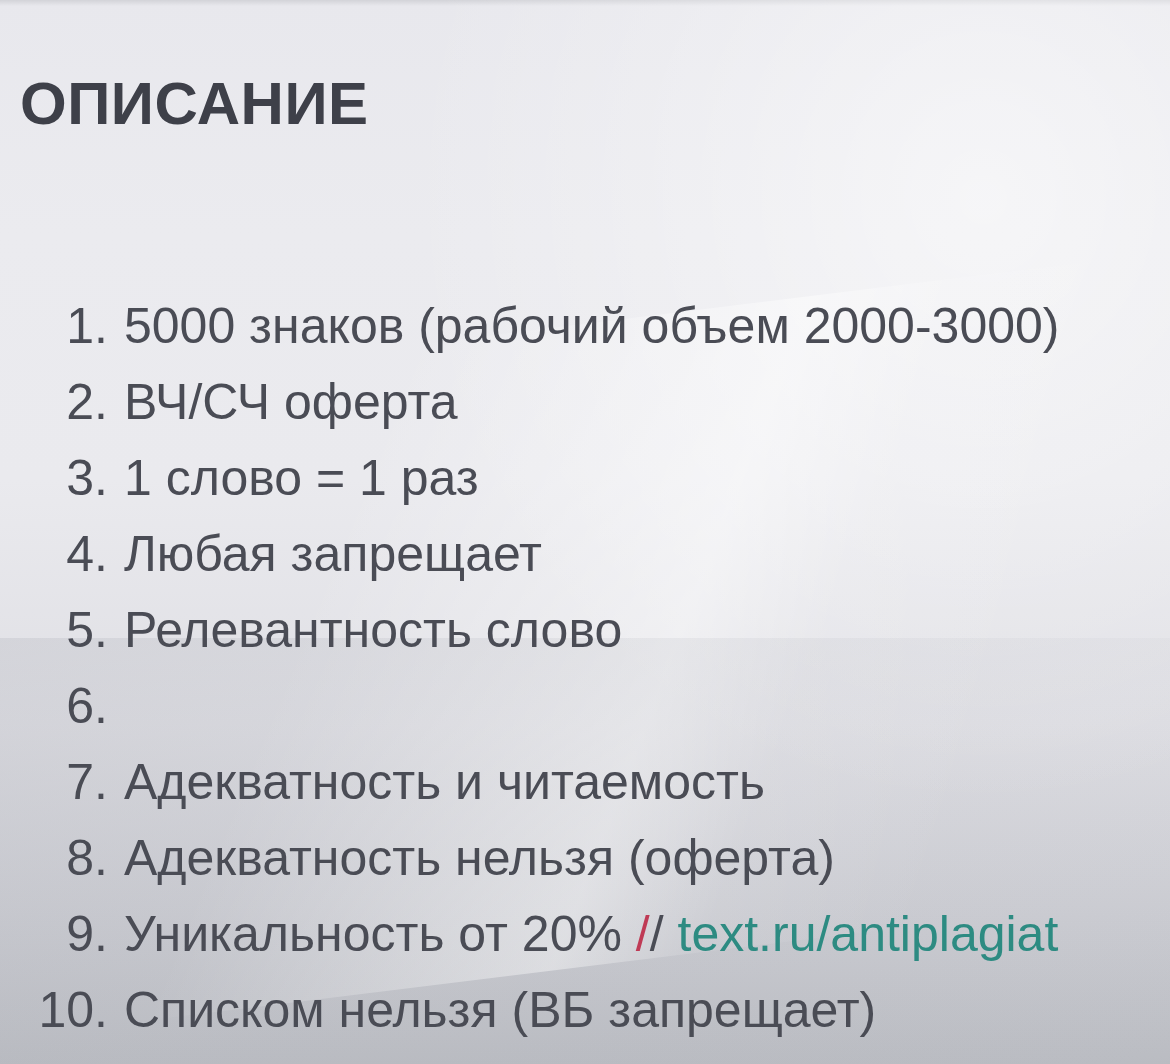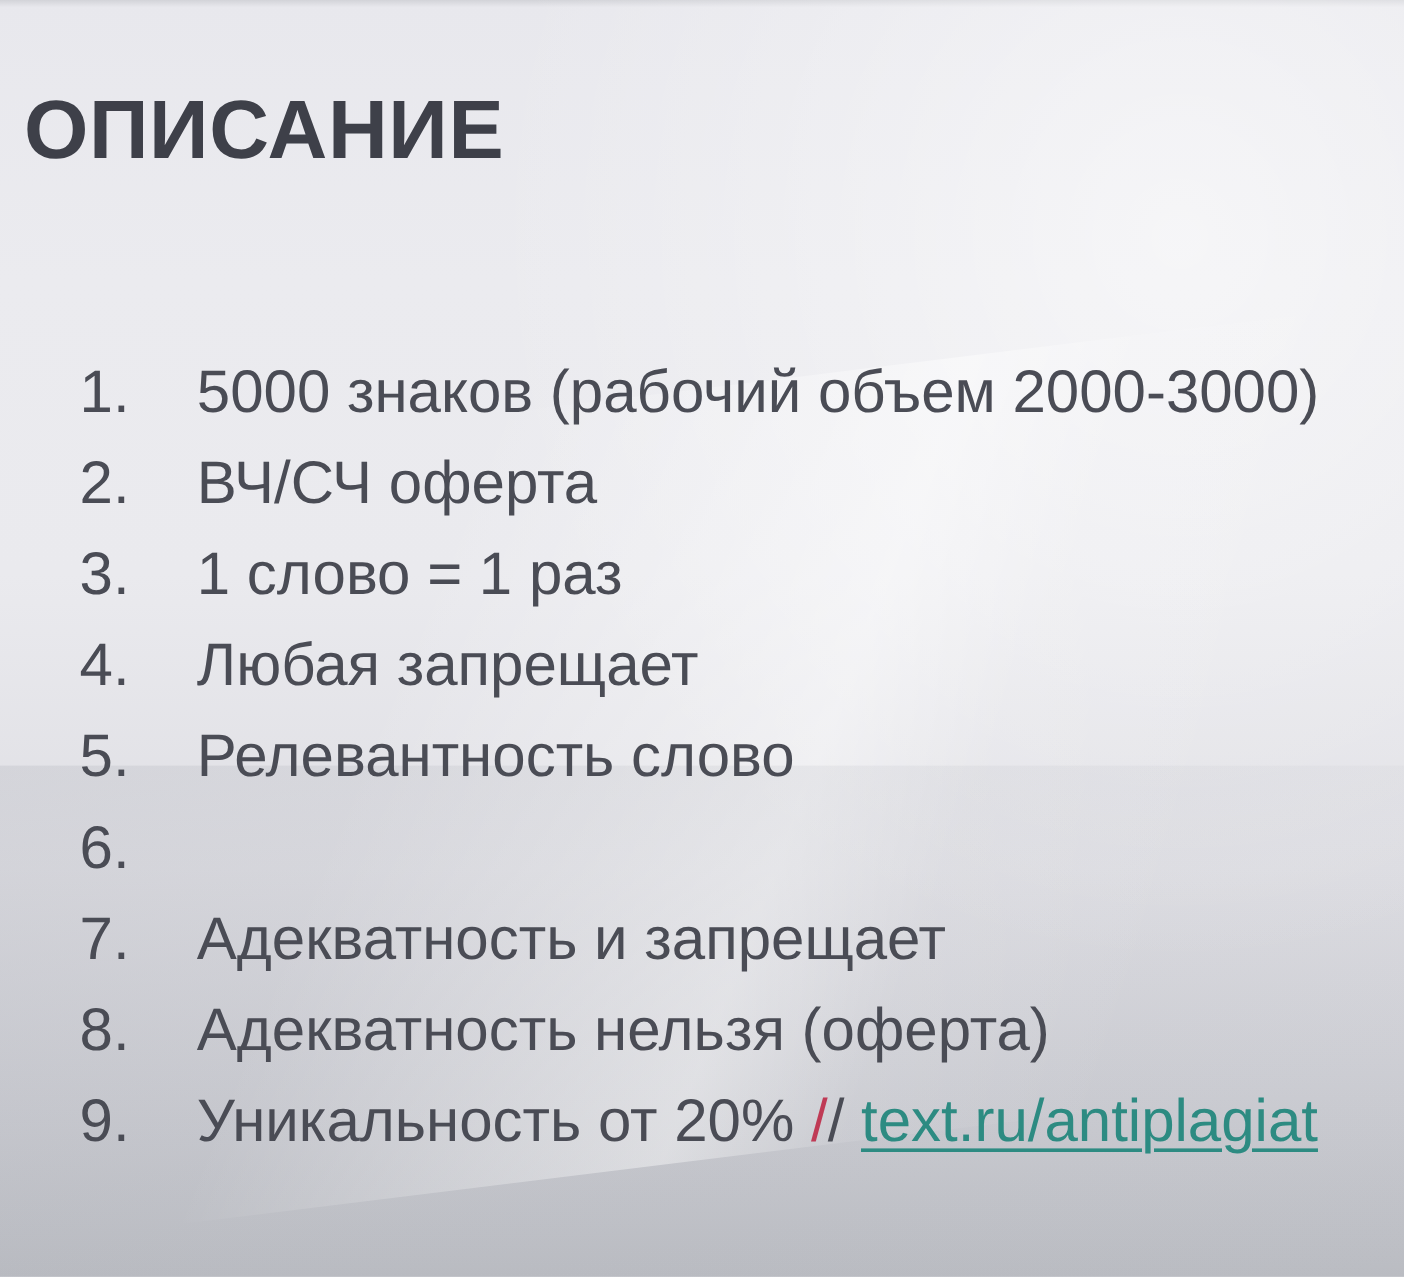--- a/index.html
+++ b/index.html
@@ -84,21 +84,21 @@
     position: relative;
     z-index: 3;
     width: 100%;
     height: 100%;
   }
 
   .slide-title {
     position: absolute;
     left: 20px;
     top: 74px;
-    font-size: 69px;
+    font-size: 60px;
     font-weight: 700;
     letter-spacing: 0.5px;
     line-height: 1;
     color: #3e4049;
     white-space: nowrap;
   }
 
   .bullet-list {
     position: absolute;
     left: 0;
@@ -119,32 +119,31 @@
 
   .item-number {
     width: 108px;
     flex: 0 0 108px;
     text-align: right;
     padding-right: 0;
     color: #4a4c55;
   }
 
   .item-text {
-    margin-left: 56px;
+    margin-left: 16px;
   }
 
   .sep-slash-red {
     color: #bf3a55;
   }
   .sep-slash-dark {
     color: #4a4c55;
   }
   .link {
     color: #2d8b82;
-    text-decoration: underline;
     text-underline-offset: 6px;
     text-decoration-thickness: 3px;
     cursor: pointer;
   }
 </style>
 </head>
 <body>
 
 <div id="slide">
 
@@ -183,29 +182,33 @@
         <span class="item-number">5.</span>
         <span class="item-text">Релевантность слово</span>
       </div>
 
       <div class="list-item">
         <span class="item-number">6.</span>
       </div>
 
       <div class="list-item">
         <span class="item-number">7.</span>
-        <span class="item-text">Адекватность и запрещает</span>
+        <span class="item-text">Адекватность и читаемость</span>
       </div>
 
       <div class="list-item">
         <span class="item-number">8.</span>
         <span class="item-text">Адекватность нельзя (оферта)</span>
       </div>
 
       <div class="list-item">
         <span class="item-number">9.</span>
         <span class="item-text"><span>Уникальность от 20% </span><span class="sep-slash-red">/</span><span class="sep-slash-dark">/</span><span> </span><span class="link">text.ru/antiplagiat</span></span>
       </div>
 
+      <div class="list-item">
+        <span class="item-number">10.</span>
+        <span class="item-text">Списком нельзя (ВБ запрещает)</span>
+      </div>
 
     </div>
   </div>
 </div>
 
 </body></html>

